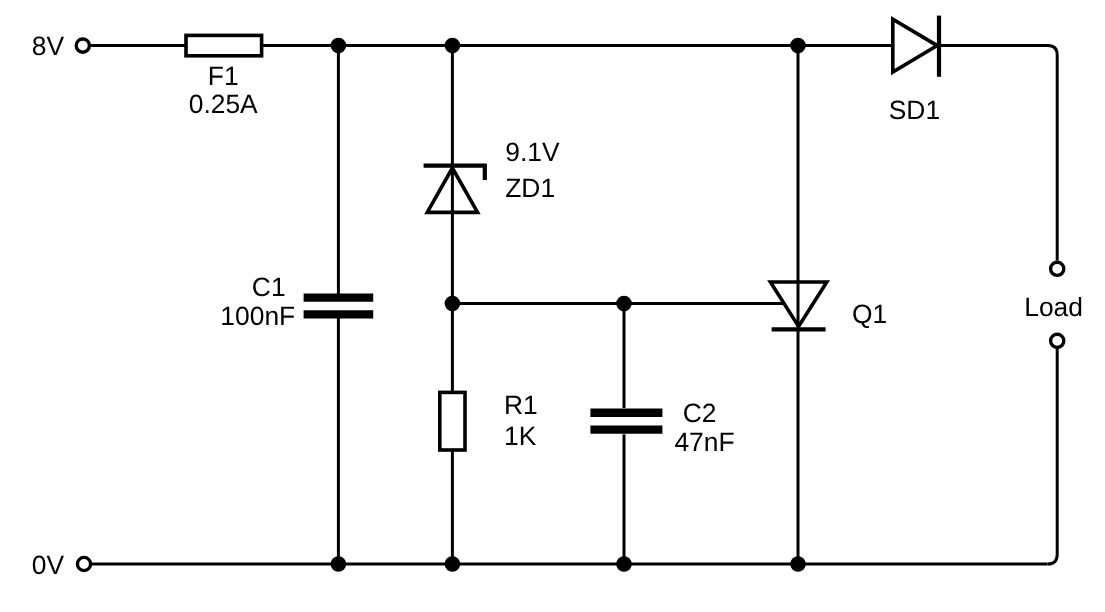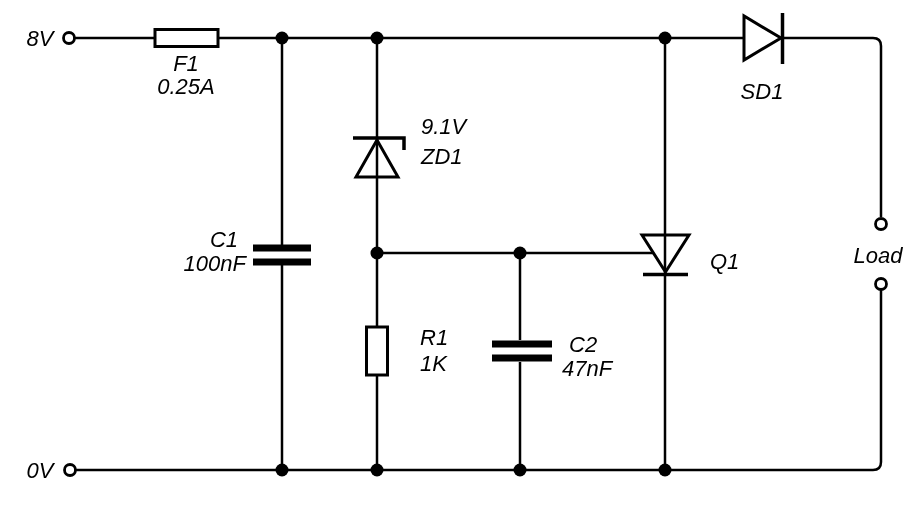--- a/index.html
+++ b/index.html
@@ -6,21 +6,20 @@
     margin: 0;
     padding: 0;
     background: #ffffff;
   }
   #stage {
     position: relative;
     width: 921px;
     height: 510px;
     background: #ffffff;
     overflow: hidden;
-    font-style: italic;
   }
   svg text {
     font-family: "Liberation Sans", "DejaVu Sans", sans-serif;
     font-size: 22px;
     fill: #000000;
     stroke: none;
   }
   .wire   { stroke: #000000; stroke-width: 2.5; fill: none; }
   .sym    { stroke: #000000; stroke-width: 3;   fill: none; }
   .plate  { stroke: #000000; stroke-width: 7;   fill: none; }

